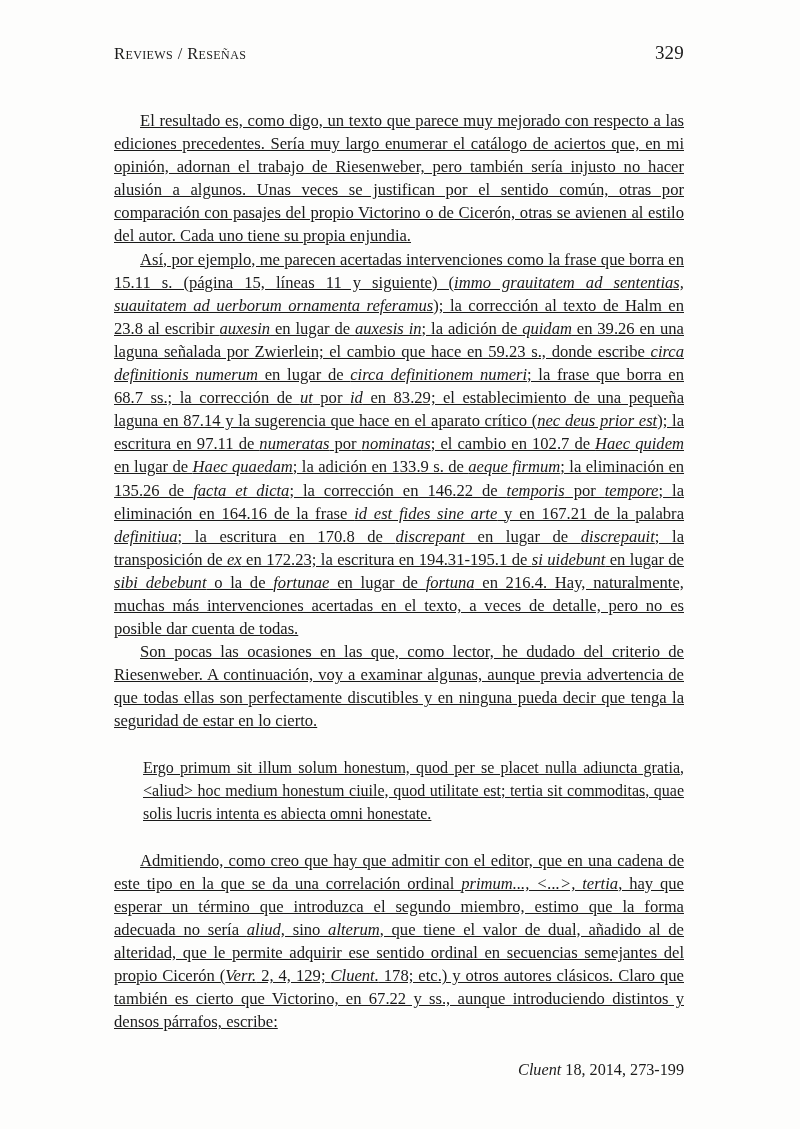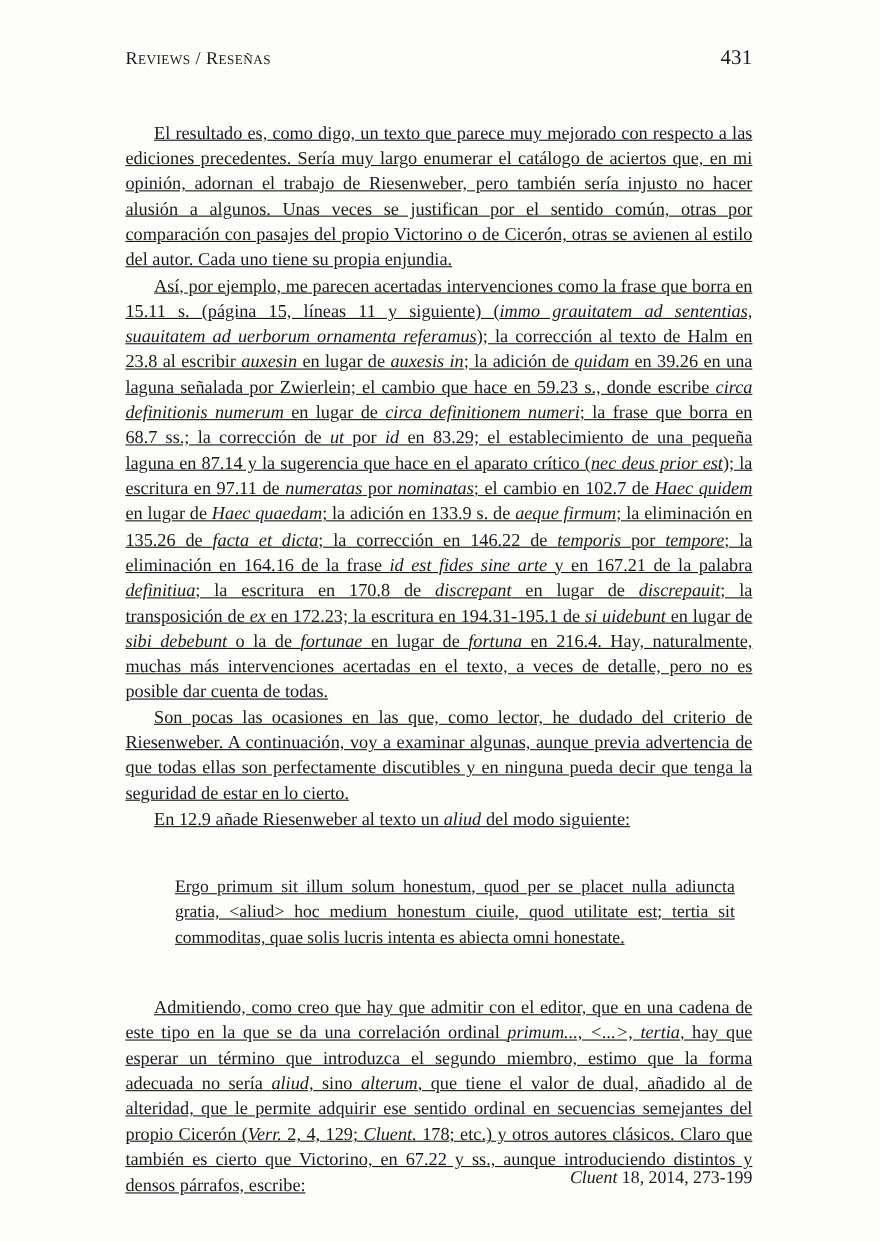--- a/index.html
+++ b/index.html
@@ -64,21 +64,21 @@
     font-size: 16.6px;
     line-height: 23.1px;
     text-align: justify;
     text-indent: 26px;
     hyphens: none;
     -webkit-hyphens: none;
     word-spacing: 0.1px;
   }
 
   blockquote.quote {
-    margin: 16px;
+    margin: 0;
     padding: 0 0 0 29px;
     font-size: 16.0px;
     line-height: 23.1px;
     text-align: justify;
     text-indent: 0;
   }
 
   .gap-before-quote { height: 23px; }
   .gap-after-quote  { height: 24px; }
 
@@ -96,29 +96,28 @@
   }
   .footer .journal { font-style: italic; }
 </style>
 </head>
 <body>
 
 <div class="page">
 
   <div class="running-head">
     <span class="running-head-title">Reviews / Reseñas</span>
-    <span class="running-head-pageno">431</span>
+    <span class="running-head-pageno">329</span>
   </div>
 
   <div class="textblock">
 
     <p class="body-par">El resultado es, como digo, un texto que parece muy mejorado con respecto a las ediciones precedentes. Sería muy largo enumerar el catálogo de aciertos que, en mi opinión, adornan el trabajo de Riesenweber, pero también sería injusto no hacer alusión a algunos. Unas veces se justifican por el sentido común, otras por comparación con pasajes del propio Victorino o de Cicerón, otras se avienen al estilo del autor. Cada uno tiene su propia enjundia.</p>
     <p class="body-par">Así, por ejemplo, me parecen acertadas intervenciones como la frase que borra en 15.11 s. (página 15, líneas 11 y siguiente) (<i>immo grauitatem ad sententias, suauitatem ad uerborum ornamenta referamus</i>); la corrección al texto de Halm en 23.8 al escribir <i>auxesin</i> en lugar de <i>auxesis in</i>; la adición de <i>quidam</i> en 39.26 en una laguna señalada por Zwierlein; el cambio que hace en 59.23 s., donde escribe <i>circa definitionis numerum</i> en lugar de <i>circa definitionem numeri</i>; la frase que borra en 68.7 ss.; la corrección de <i>ut</i> por <i>id</i> en 83.29; el establecimiento de una pequeña laguna en 87.14 y la sugerencia que hace en el aparato crítico (<i>nec deus prior est</i>); la escritura en 97.11 de <i>numeratas</i> por <i>nominatas</i>; el cambio en 102.7 de <i>Haec quidem</i> en lugar de <i>Haec quaedam</i>; la adición en 133.9 s. de <i>aeque firmum</i>; la eliminación en 135.26 de <i>facta et dicta</i>; la corrección en 146.22 de <i>temporis</i> por <i>tempore</i>; la eliminación en 164.16 de la frase <i>id est fides sine arte</i> y en 167.21 de la palabra <i>definitiua</i>; la escritura en 170.8 de <i>discrepant</i> en lugar de <i>discrepauit</i>; la transposición de <i>ex</i> en 172.23; la escritura en 194.31-195.1 de <i>si uidebunt</i> en lugar de <i>sibi debebunt</i> o la de <i>fortunae</i> en lugar de <i>fortuna</i> en 216.4. Hay, naturalmente, muchas más intervenciones acertadas en el texto, a veces de detalle, pero no es posible dar cuenta de todas.</p>
     <p class="body-par">Son pocas las ocasiones en las que, como lector, he dudado del criterio de Riesenweber. A continuación, voy a examinar algunas, aunque previa advertencia de que todas ellas son perfectamente discutibles y en ninguna pueda decir que tenga la seguridad de estar en lo cierto.</p>
-    <p class="body-par">En 12.9 añade Riesenweber al texto un <i>aliud</i> del modo siguiente:</p>
 
     <div class="gap-before-quote"></div>
 
     <blockquote class="quote">Ergo primum sit illum solum honestum, quod per se placet nulla adiuncta gratia, &lt;aliud&gt; hoc medium honestum ciuile, quod utilitate est; tertia sit commoditas, quae solis lucris intenta es abiecta omni honestate.</blockquote>
 
     <div class="gap-after-quote"></div>
 
     <p class="body-par">Admitiendo, como creo que hay que admitir con el editor, que en una cadena de este tipo en la que se da una correlación ordinal <i>primum..., &lt;...&gt;, tertia</i>, hay que esperar un término que introduzca el segundo miembro, estimo que la forma adecuada no sería <i>aliud,</i> sino <i>alterum</i>, que tiene el valor de dual, añadido al de alteridad, que le permite adquirir ese sentido ordinal en secuencias semejantes del propio Cicerón (<i>Verr.</i> 2, 4, 129; <i>Cluent.</i> 178; etc.) y otros autores clásicos. Claro que también es cierto que Victorino, en 67.22 y ss., aunque introduciendo distintos y densos párrafos, escribe:</p>
 
   </div>

